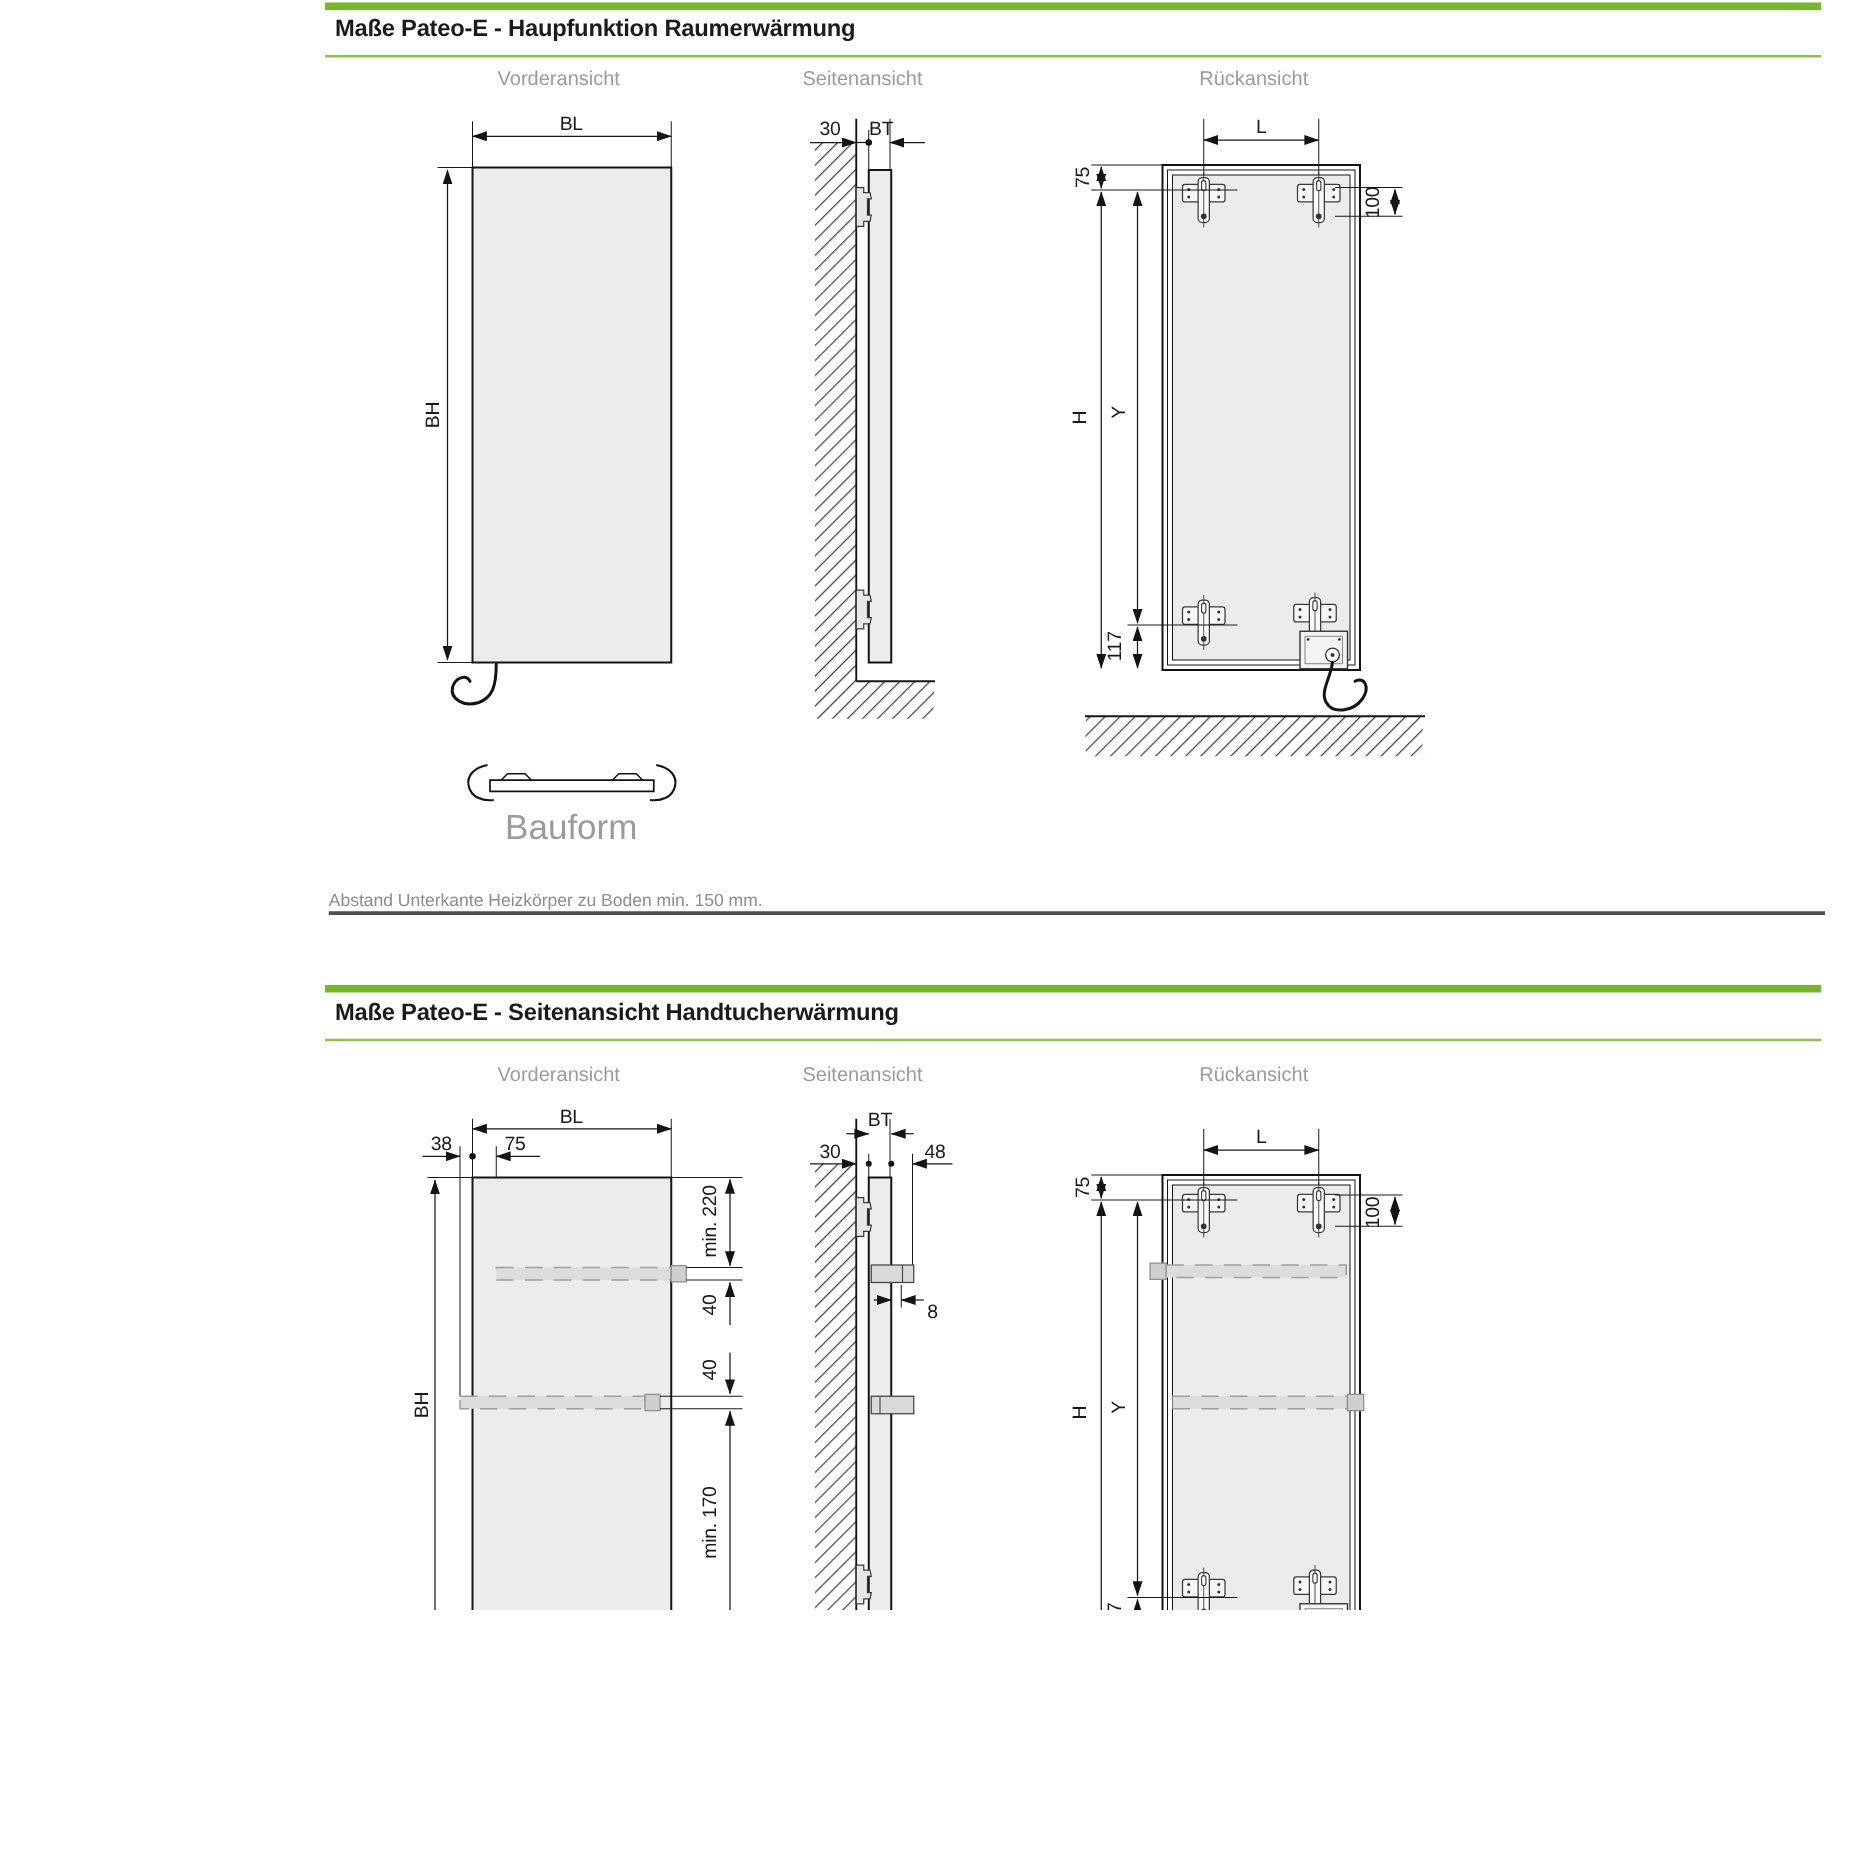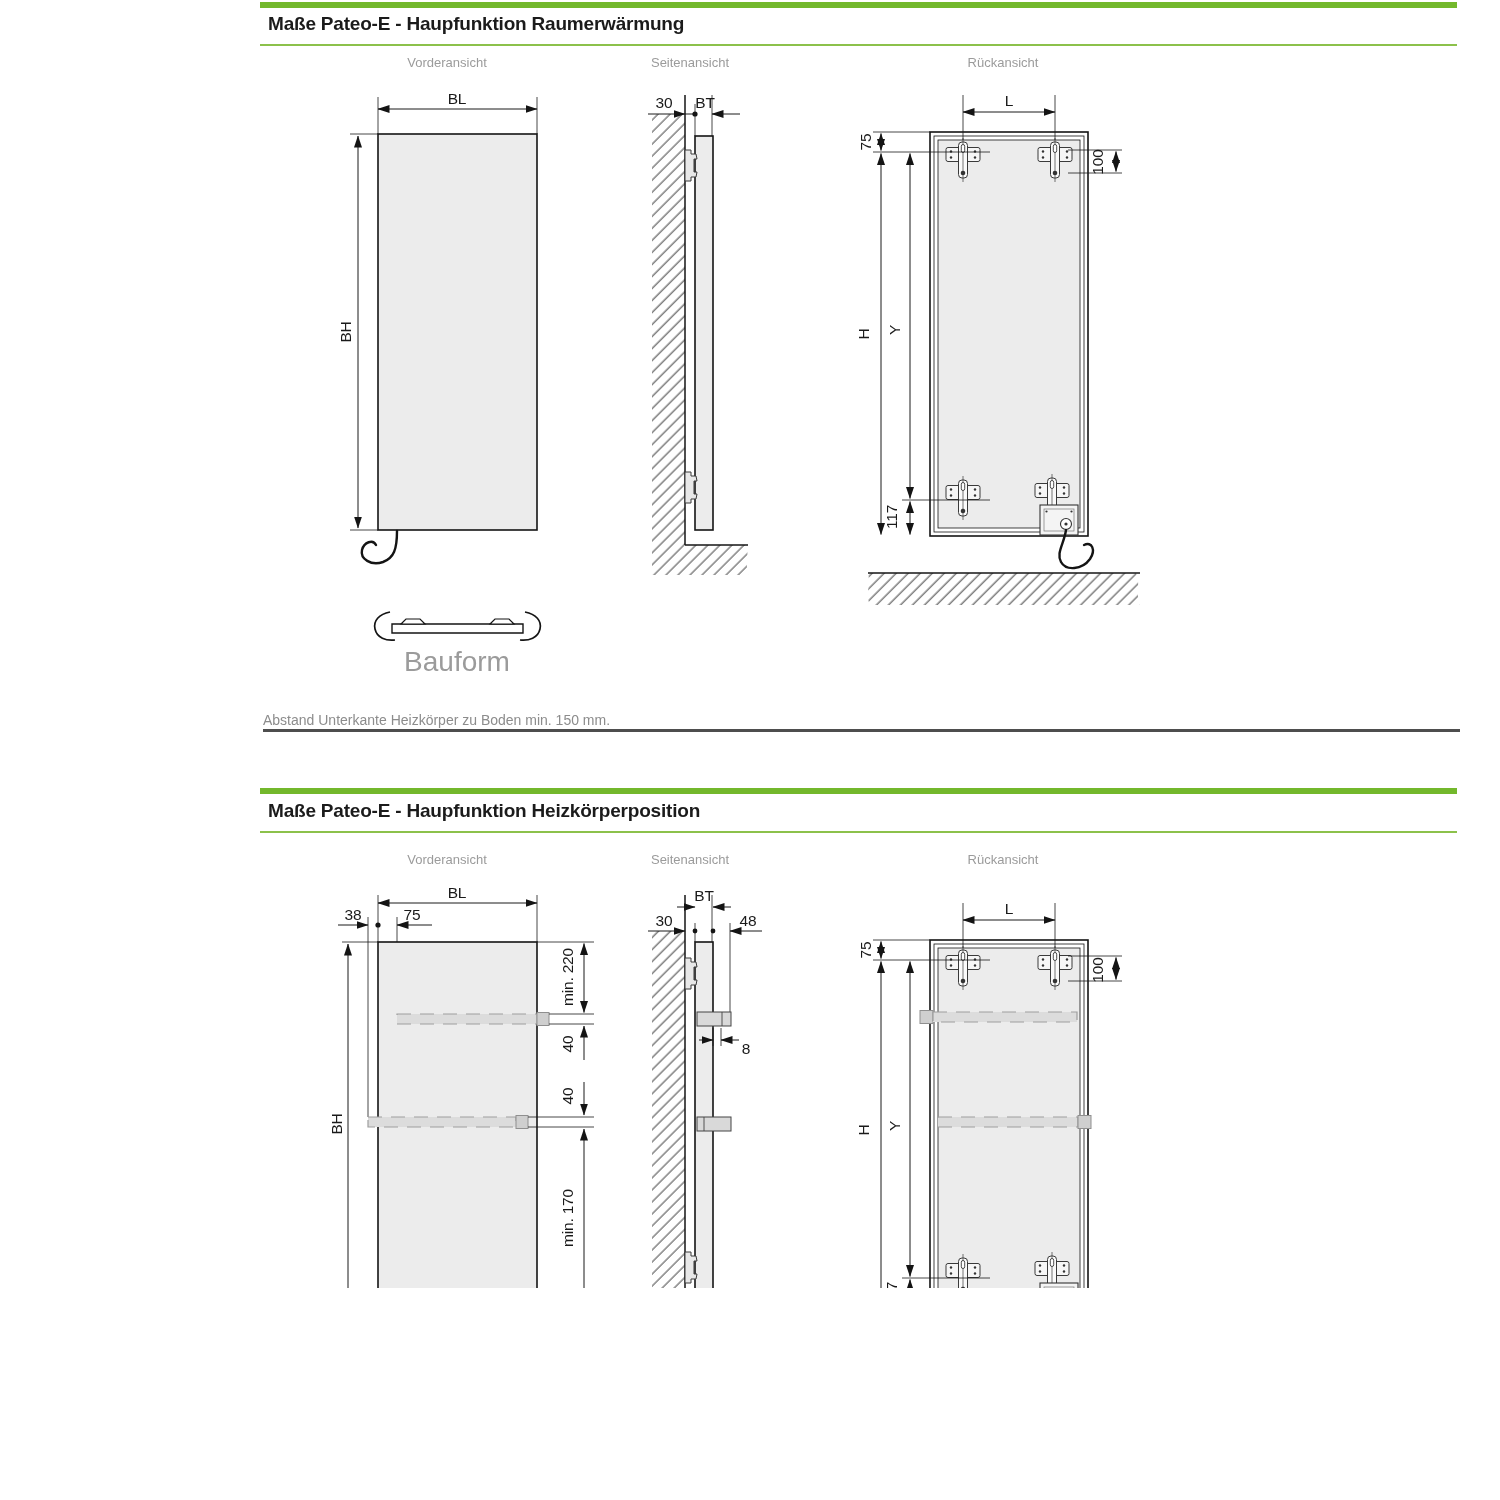--- a/index.html
+++ b/index.html
@@ -1,21 +1,21 @@
 <!DOCTYPE html>
 <html><head>
 <meta charset="utf-8">
 <style>
   html,body{margin:0;padding:0;background:#fff;}
   #canvas{position:relative;width:1500px;height:1288px;background:#fff;
           font-family:"Liberation Sans",sans-serif;overflow:hidden;}
   .greenbar{position:absolute;left:260px;width:1197px;height:6px;background:#73b82c;}
   .rule{position:absolute;left:260px;width:1197px;height:2px;background:#8cc14b;}
   .title{position:absolute;left:268px;margin:0;font-size:19px;font-weight:bold;color:#1b1b1b;letter-spacing:-0.2px;white-space:nowrap;}
-  .caption{position:absolute;transform:translateX(-50%);font-size:13px;color:#9b9b9b;white-space:nowrap;}
+  .caption{position:absolute;transform:translateX(-50%);font-size:16px;color:#9b9b9b;white-space:nowrap;}
   .bauform-label{position:absolute;transform:translateX(-50%);font-size:28px;color:#9b9b9b;white-space:nowrap;}
   .footnote{position:absolute;left:263px;font-size:14px;color:#8c8c8c;white-space:nowrap;}
   .separator{position:absolute;left:263px;width:1197px;height:3px;background:#4e4e4e;}
   svg.drawing{position:absolute;overflow:visible;}
   svg text{font-size:15.5px;fill:#1a1a1a;letter-spacing:-0.2px;}
   .panel{fill:#ececec;stroke:#141414;stroke-width:1.6;}
   .ext{stroke:#1a1a1a;stroke-width:0.8;fill:none;}
   .dim{stroke:#1a1a1a;stroke-width:1;fill:none;}
   .arr2{marker-start:url(#arr);marker-end:url(#arr);}
   .arrE{marker-end:url(#arr);}
@@ -143,21 +143,21 @@
       <path class="wline" d="M868,573 H1140"></path>
     </g>
   </svg>
 
   <span class="bauform-label" style="left:457px;top:646px">Bauform</span>
 
   <div class="footnote" style="top:712px">Abstand Unterkante Heizkörper zu Boden min. 150 mm.</div>
   <div class="separator" style="top:729px"></div>
 
   <div class="greenbar" style="top:788px"></div>
-  <h1 class="title" style="top:800px">Maße Pateo-E - Haupfunktion Heizkörperposition</h1>
+  <h1 class="title" style="top:800px">Maße Pateo-E - Seitenansicht Handtucherwärmung</h1>
   <div class="rule" style="top:831px"></div>
   <span class="caption" style="left:447px;top:852px">Vorderansicht</span>
   <span class="caption" style="left:690px;top:852px">Seitenansicht</span>
   <span class="caption" style="left:1003px;top:852px">Rückansicht</span>
 
   <svg class="drawing" style="left:330px;top:880px" width="830" height="600" viewBox="330 880 830 600">
 
     <g>
       <path class="ext" d="M378,895 V942 M537,895 V942 M342,942 H378 M342,1310 H378 M368,917 V1117 M397,917 V1014"></path>
       <line class="dim arr2" x1="378" y1="903" x2="537" y2="903"></line>

